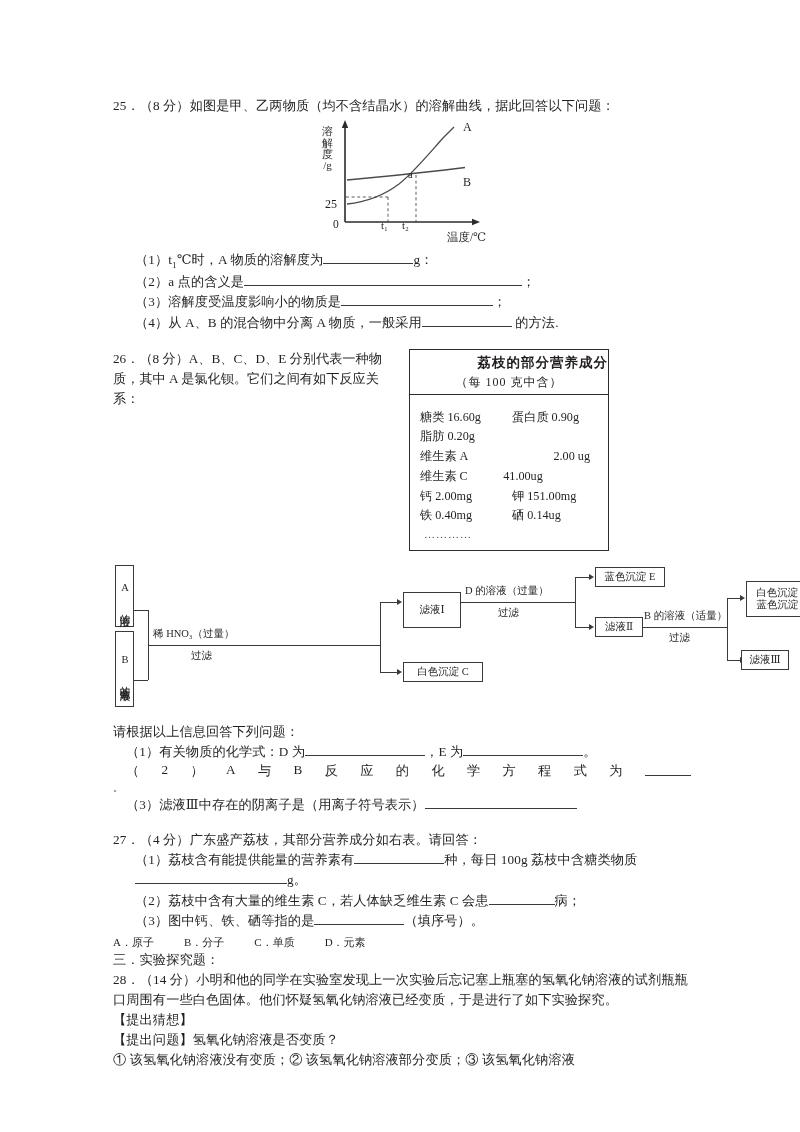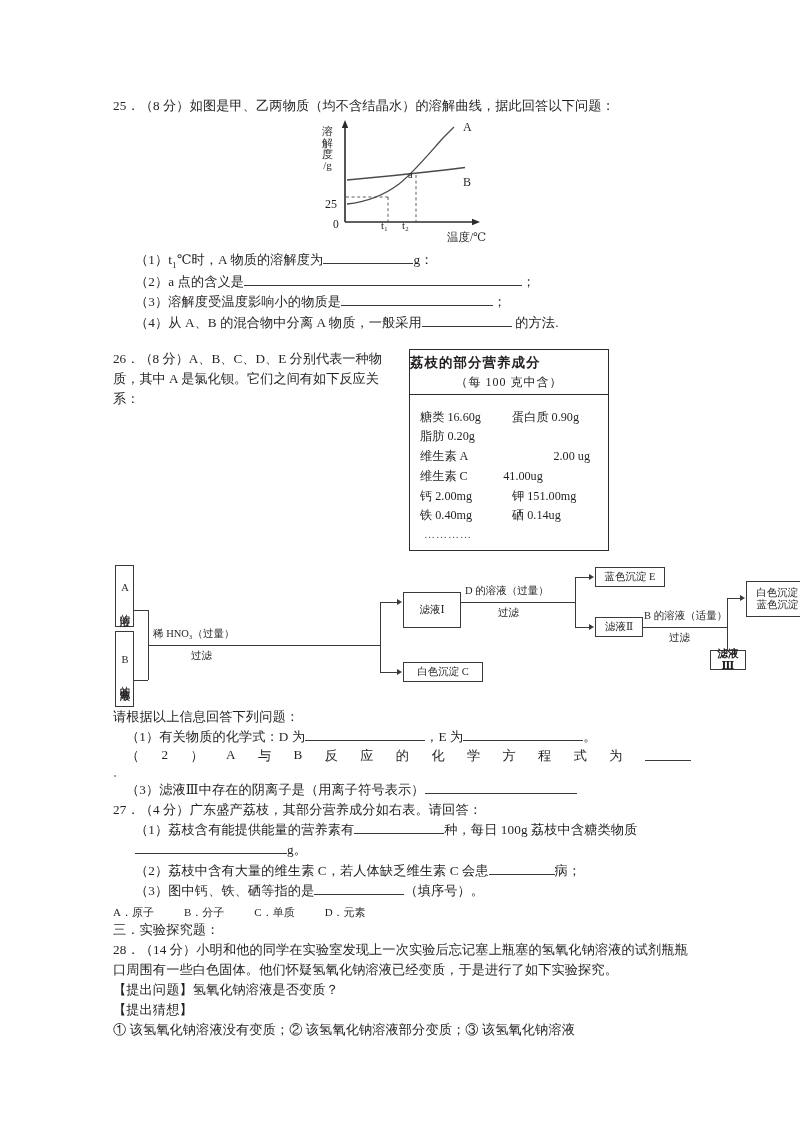--- a/index.html
+++ b/index.html
@@ -135,21 +135,21 @@
     line-height: 1.52;
   }
   .nutri {
     margin-left: 6px;
     width: 198px;
     border: 1px solid #2c2c2c;
     background: #fff;
     padding: 0;
   }
   .nutri-title {
-    text-align: left;
+    text-align: right;
     font-size: 13.5px;
     font-weight: bold;
     padding: 4px 0 2px;
     letter-spacing: 1px;
     font-family: Liberation Sans, sans-serif;
   }
   .nutri-sub {
     text-align: center;
     font-size: 12px;
     padding-bottom: 3px;
@@ -213,21 +213,21 @@
   .ln.v { width: 1px; }
   .arw {
     position: absolute;
     width: 0; height: 0;
     border-top: 3.2px solid transparent;
     border-bottom: 3.2px solid transparent;
     border-left: 5px solid #3a3a3a;
   }
 
   
-  .q-block { margin-top: 0; }
+  .q-block { margin-top: 15px; }
   .justify-line {
     display: flex;
     justify-content: space-between;
     font-size: 13.2px;
     padding-left: 13px;
   }
   .opts {
     display: flex;
     font-size: 11px;
     margin-top: 4px;
@@ -369,21 +369,21 @@
       <div class="ln v" style="left:614px; top:33px; height:62px;"></div>
       <div class="ln h" style="left:614px; top:33px; width:13px;"></div>
       <div class="ln h" style="left:614px; top:95px; width:13px;"></div>
       <div class="arw" style="left:627px; top:29.8px;"></div>
       <div class="arw" style="left:627px; top:91.8px;"></div>
 
       <div class="fbox" style="left:633px; top:16px; width:72px; height:36px; flex-direction:column;">
         <div>白色沉淀 C</div>
         <div>蓝色沉淀 E</div>
       </div>
-      <div class="fbox" style="left:597px; top:85px; width:36px; height:20px;font-weight:bold;">滤液Ⅲ</div>
+      <div class="fbox" style="left:628px; top:85px; width:48px; height:20px;">滤液Ⅲ</div>
     </div>
 
     <div class="q-block">
       <div class="q-line">请根据以上信息回答下列问题：</div>
       <div class="q-line indent2">
         <span>（1）有关物质的化学式：D 为</span><span class="blank b-lg"></span><span>，E 为</span><span class="blank b-lg"></span><span>。</span>
       </div>
       <div class="justify-line">
         <span>（</span>
         <span>2</span>
@@ -423,19 +423,19 @@
         <div>A．原子</div>
         <div>B．分子</div>
         <div>C．单质</div>
         <div>D．元素</div>
       </div>
     </div>
 
     <div>
       <div class="q-line">三．实验探究题：</div>
       <div class="q-line">28．（14 分）小明和他的同学在实验室发现上一次实验后忘记塞上瓶塞的氢氧化钠溶液的试剂瓶瓶口周围有一些白色固体。他们怀疑氢氧化钠溶液已经变质，于是进行了如下实验探究。</div>
+      <div class="q-line">【提出猜想】</div>
       <div class="q-line">【提出问题】氢氧化钠溶液是否变质？</div>
-      <div class="q-line">【提出猜想】</div>
       <div class="q-line">①  该氢氧化钠溶液没有变质；②  该氢氧化钠溶液部分变质；③  该氢氧化钠溶液</div>
     </div>
 
   </div>
 </div>
 
 </body></html>

